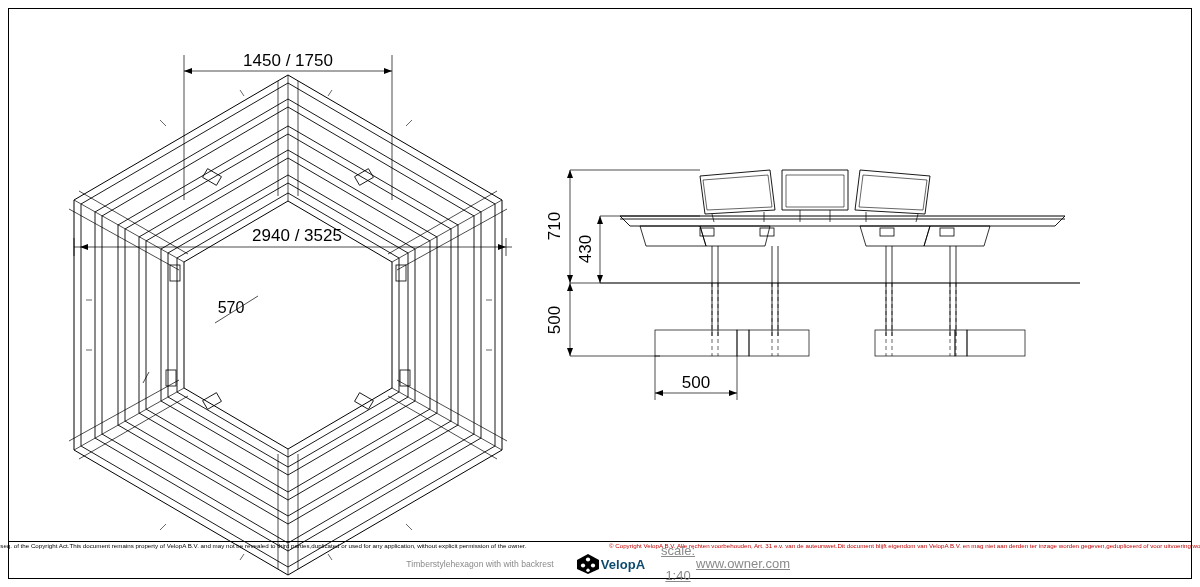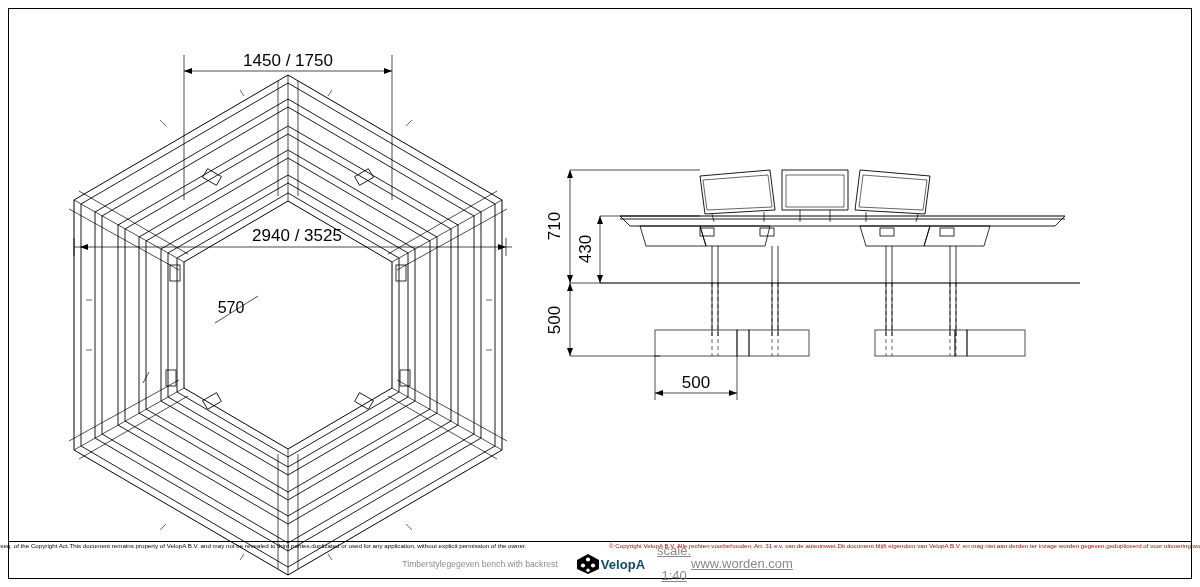--- a/index.html
+++ b/index.html
@@ -285,37 +285,37 @@
   </svg>
 
   <div class="tb tb-legal" id="tb-left">
     <div class="l1">© Copyright VelopA B.V. All rights reserved, Art. 31 and seq. of the Copyright Act.</div>
     <div class="l1">This document remains property of VelopA B.V. and may not be revealed to third parties,</div>
     <div class="l1">duplicated or used for any application, without explicit permission of the owner.</div>
   </div>
 
   <div class="tb" id="tb-product">
     <div>Timberstyle</div>
-    <div>gegeven bench with backrest</div>
+    <div>hexagon with with backrest</div>
   </div>
 
   <div class="tb" id="tb-logo">
     <svg class="logo-mark" viewBox="0 0 26 22">
       <polygon points="13,1 24,7 24,16 13,21 2,16 2,7" fill="#000"></polygon>
       <circle cx="13" cy="6.5" r="2.1" fill="#fff"></circle>
       <circle cx="8" cy="12.5" r="2.1" fill="#fff"></circle>
       <circle cx="18" cy="12.5" r="2.1" fill="#fff"></circle>
       <circle cx="13" cy="17.2" r="1.7" fill="#fff"></circle>
     </svg>
     <div class="logo-text">VelopA</div>
   </div>
 
   <div class="tb" id="tb-scale">
     <div>scale: 1:40</div>
-    <div>www.worden.com</div>
+    <div>www.owner.com</div>
   </div>
 
   <div class="tb tb-legal red" id="tb-right">
     <div class="l1">© Copyright VelopA B.V. Alle rechten voorbehouden, Art. 31 e.v. van de auteurswet.</div>
     <div class="l1">Dit document blijft eigendom van VelopA B.V. en mag niet aan derden ter inzage worden gegeven,</div>
     <div class="l1">gedupliceerd of voor uitvoering worden gebruikt, zonder uitdrukkelijke toestemming van de eigenaar.</div>
   </div>
 
 </div>
 

